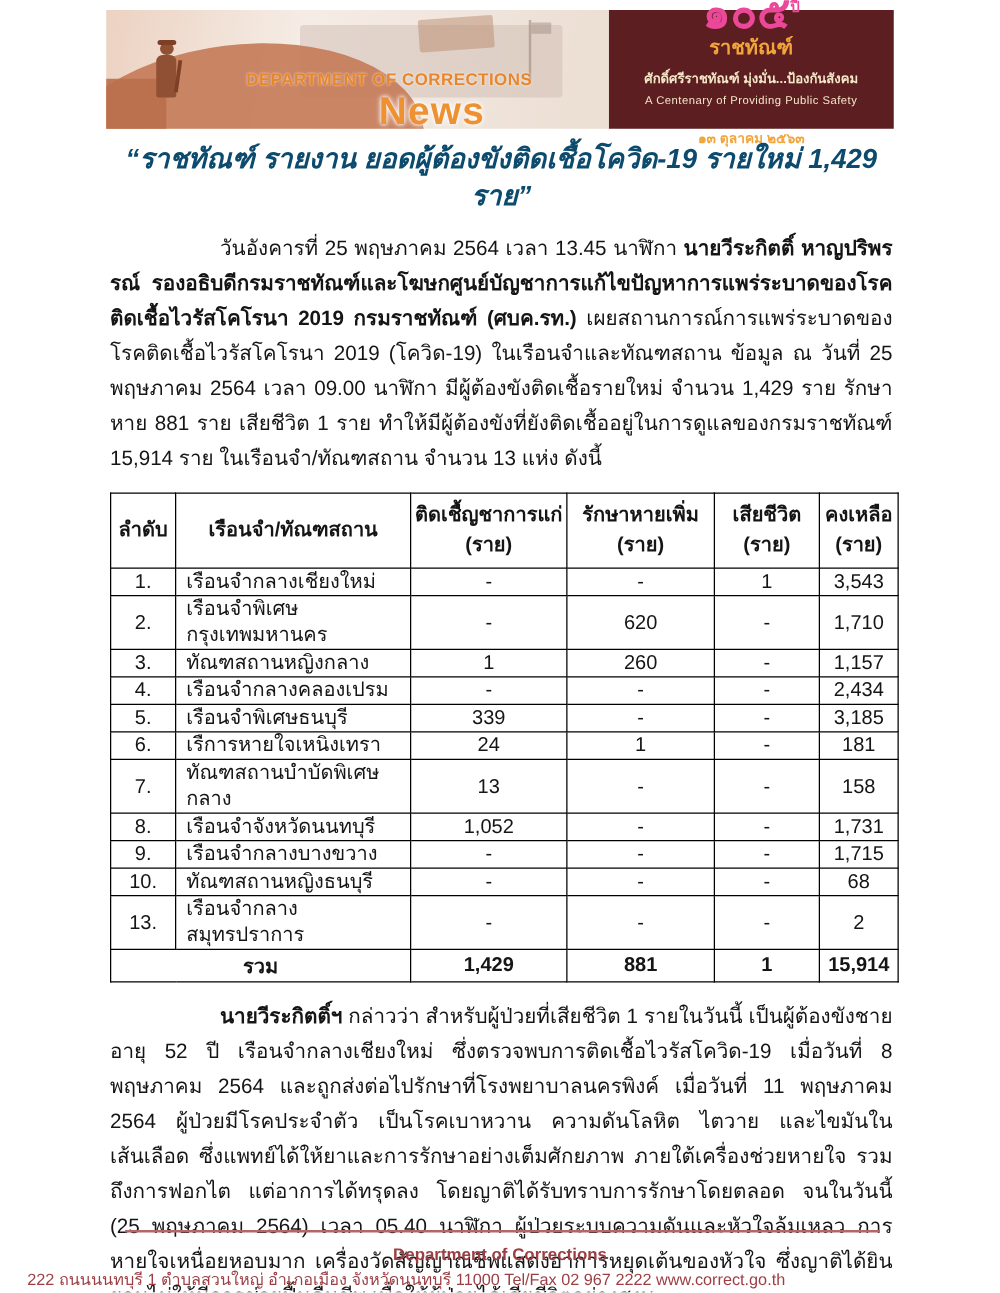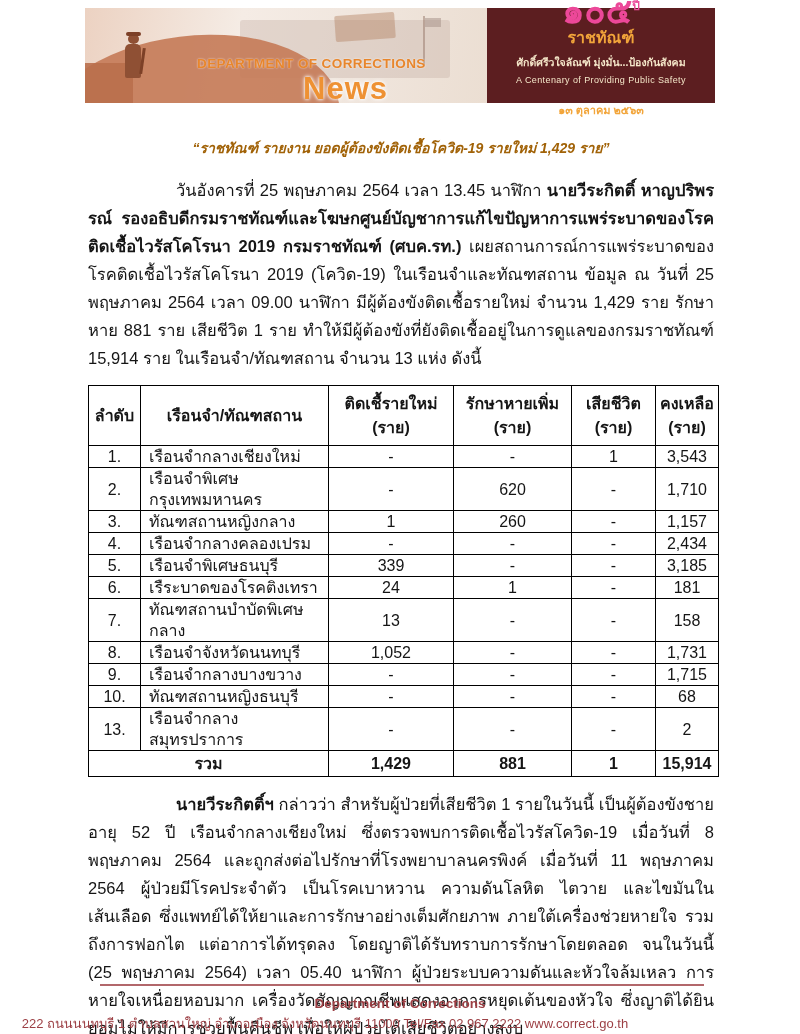--- a/index.html
+++ b/index.html
@@ -36,22 +36,22 @@
   .logo-num { color:#ec4899; font-size:35px; font-weight:bold; line-height:1;text-align:right; }
   .logo-num sup { font-size:12px; font-weight:bold; vertical-align:super; }
   .logo-name { color:#f2a53a; font-size:16px; font-weight:bold; margin-top:-3px; }
   .motto-thai { color:#f5e7c9; font-size:10.5px; font-weight:bold; margin-top:4px; white-space:nowrap; }
   .logo-divider { width:92%; height:1px; background:#e9d9b8; margin:2px 0; }
   .motto-eng { color:#f5e7c9; font-size:9px; letter-spacing:.4px; white-space:nowrap; }
   .logo-date { color:#f2a53a; font-size:11px; font-weight:bold; margin-top:16px; }
 
   
   .content { position:absolute; left:88px; top:112px; width:626px; }
-  .title { color:#a16207; font-size:14px; font-weight:bold; font-style:italic; text-align:center;
-    margin-top:21px; line-height:30px; }
+  .title { color:#0c4a6e; font-size:22px; font-weight:bold; font-style:italic; text-align:center;
+    margin-top:0; line-height:30px; }
   .body-para { font-size:16.5px; line-height:28px; text-align:justify; margin-top:13px; }
   .body-para.ind { text-indent:88px; }
   .body-para b { font-weight:bold; }
 
   
   table { border-collapse:collapse; width:630px; margin-top:13px; table-layout:fixed; font-size:16px; }
   th,td { border:1px solid #000; text-align:center; vertical-align:middle; padding:0 3px; }
   table { border:1.5px solid #000; }
   thead th { font-weight:bold; height:60px; line-height:24px; }
   tbody td { height:22px; line-height:21px; }
@@ -81,21 +81,21 @@
       <div class="guard-body"></div>
       <div class="guard-head"></div>
       <div class="guard-cap"></div>
       <div class="guard-rifle"></div>
       <div class="dept-line">DEPARTMENT OF CORRECTIONS</div>
       <div class="news-word">News</div>
     </div>
     <div class="banner-logo">
       <div class="logo-num"><span>๑๐๕</span><sup>ปี</sup></div>
       <div class="logo-name">ราชทัณฑ์</div>
-      <div class="motto-thai">ศักดิ์ศรีวใจลัณฑ์ มุ่งมั่น...ป้องกันสังคม</div>
+      <div class="motto-thai">ศักดิ์ศรีราชทัณฑ์ มุ่งมั่น...ป้องกันสังคม</div>
       <div class="logo-divider"></div>
       <div class="motto-eng">A Centenary of Providing Public Safety</div>
       <div class="logo-date">๑๓ ตุลาคม ๒๕๖๓</div>
     </div>
   </header>
 
   <div class="content">
     <h1 class="title">“ราชทัณฑ์ รายงาน ยอดผู้ต้องขังติดเชื้อโควิด-19 รายใหม่ 1,429 ราย”</h1>
 
     <p class="body-para ind"><span>วันอังคารที่ 25 พฤษภาคม 2564 เวลา 13.45 นาฬิกา </span><b>นายวีระกิตติ์ หาญปริพรรณ์ รองอธิบดีกรมราชทัณฑ์และโฆษกศูนย์บัญชาการแก้ไขปัญหาการแพร่ระบาดของโรคติดเชื้อไวรัสโคโรนา 2019 กรมราชทัณฑ์ (ศบค.รท.)</b><span> เผยสถานการณ์การแพร่ระบาดของโรคติดเชื้อไวรัสโคโรนา 2019 (โควิด-19) ในเรือนจำและทัณฑสถาน ข้อมูล ณ วันที่ 25 พฤษภาคม 2564 เวลา 09.00 นาฬิกา มีผู้ต้องขังติดเชื้อรายใหม่ จำนวน 1,429 ราย รักษาหาย 881 ราย เสียชีวิต 1 ราย ทำให้มีผู้ต้องขังที่ยังติดเชื้ออยู่ในการดูแลของกรมราชทัณฑ์ 15,914 ราย ในเรือนจำ/ทัณฑสถาน จำนวน 13 แห่ง ดังนี้</span></p>
@@ -111,21 +111,21 @@
       </colgroup>
       <thead>
         <tr>
           <th>
               <div>ลำดับ</div>
             </th>
           <th>
               <div>เรือนจำ/ทัณฑสถาน</div>
             </th>
           <th>
-              <div>ติดเชื้รายใหม่</div>
+              <div>ติดเชื้ญชาการแก่</div>
               <div class="th-unit">(ราย)</div>
             </th>
           <th>
               <div>รักษาหายเพิ่ม</div>
               <div class="th-unit">(ราย)</div>
             </th>
           <th>
               <div>เสียชีวิต</div>
               <div class="th-unit">(ราย)</div>
             </th>
@@ -171,21 +171,21 @@
           <tr>
             <td>5.</td>
             <td class="prison-cell">เรือนจำพิเศษธนบุรี</td>
             <td>339</td>
             <td>-</td>
             <td>-</td>
             <td>3,185</td>
           </tr>
           <tr>
             <td>6.</td>
-            <td class="prison-cell">เรืระบาดของโรคติงเทรา</td>
+            <td class="prison-cell">เรืการหายใจเหนิงเทรา</td>
             <td>24</td>
             <td>1</td>
             <td>-</td>
             <td>181</td>
           </tr>
           <tr>
             <td>7.</td>
             <td class="prison-cell">ทัณฑสถานบำบัดพิเศษกลาง</td>
             <td>13</td>
             <td>-</td>

